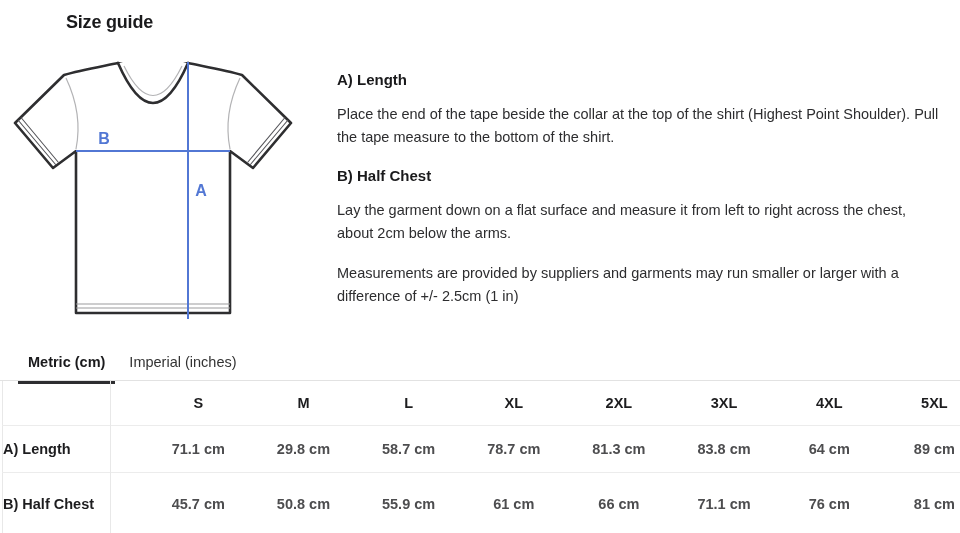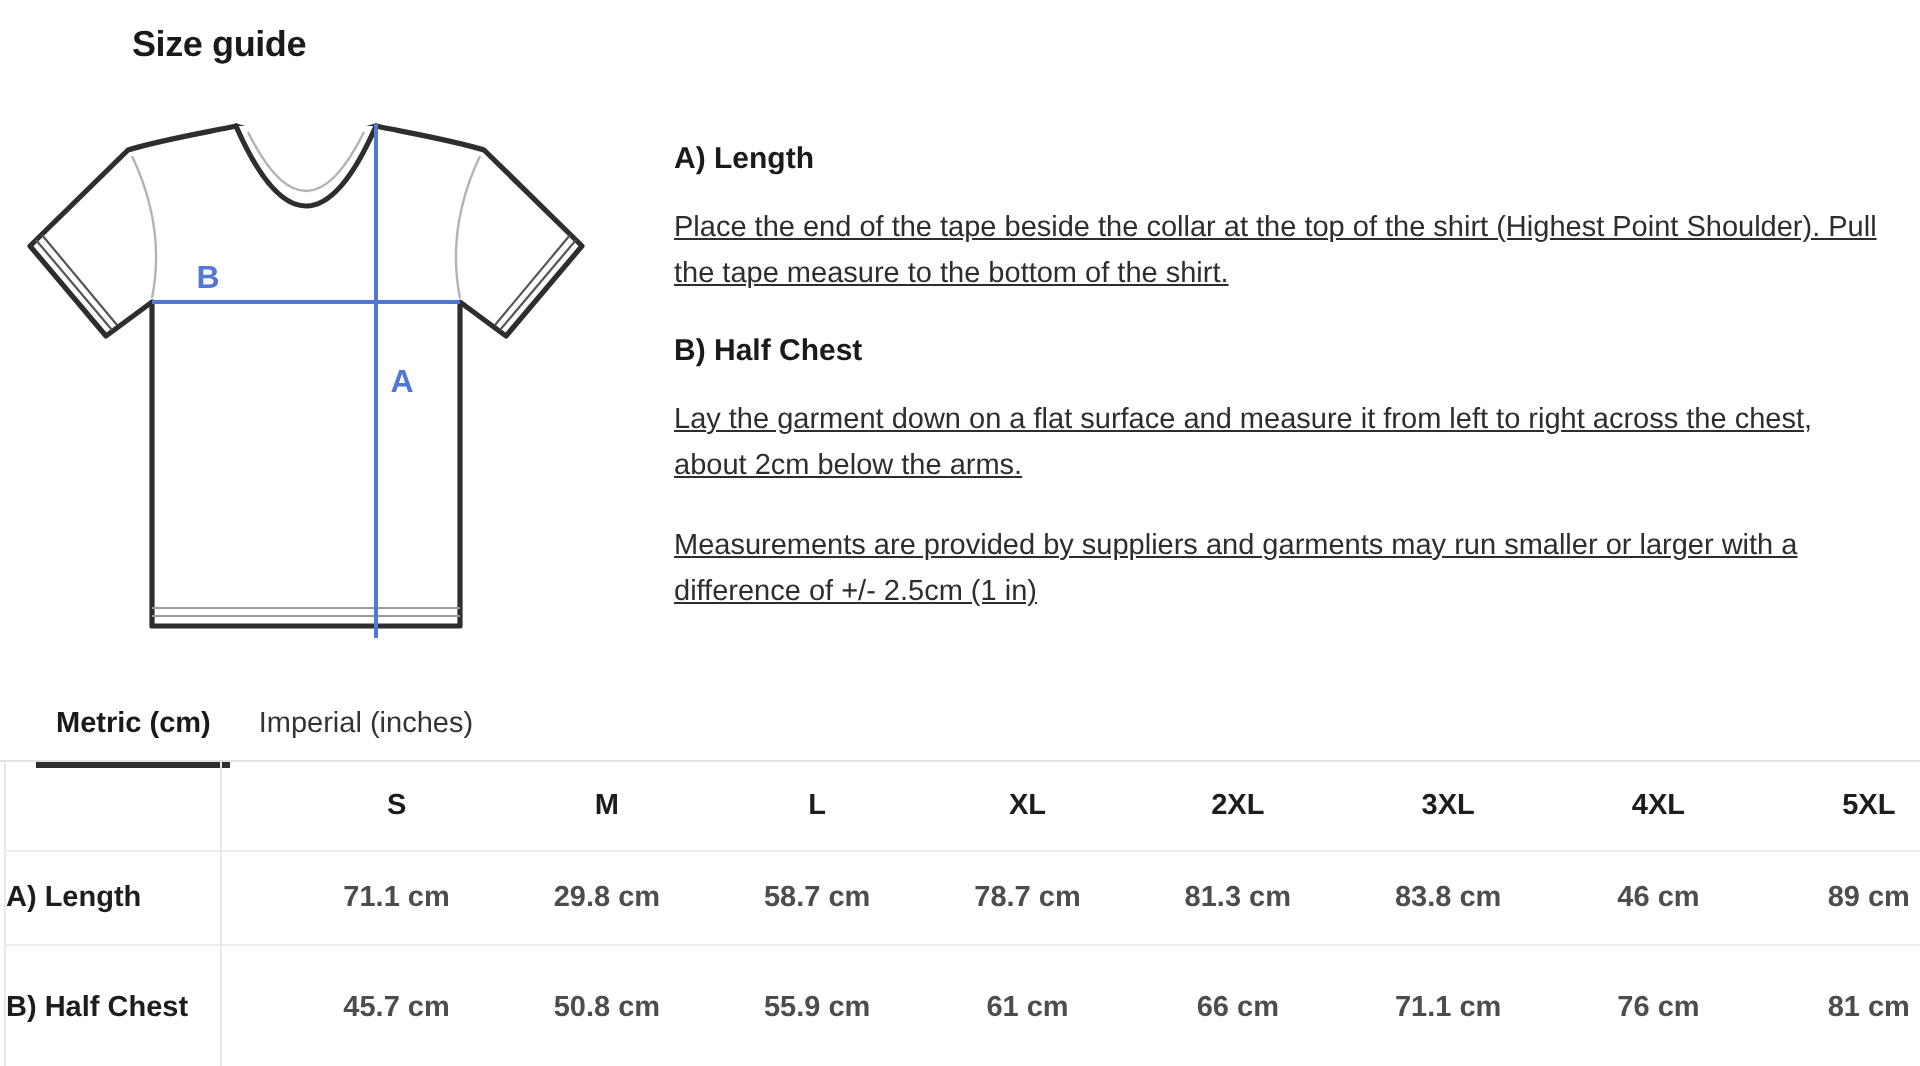--- a/index.html
+++ b/index.html
@@ -21,21 +21,21 @@
   .shirt-svg { position: absolute; left: 0; top: 40px; width: 320px; height: 300px; }
 
   .instructions {
     position: absolute; left: 337px; top: 70px; width: 606px;
     font-size: 14.5px; line-height: 23px; color: #2d2d2f;
   }
   .instructions h3 {
     margin: 0 0 14px 0;
     font-size: 15px; font-weight: 700; color: #1a1a1c; line-height: 19px;
   }
-  .instructions p { margin: 0 0 17px 0; text-decoration: underline; }
+  .instructions p { margin: 0 0 17px 0; }
 
   .tabs {
     position: absolute; left: 18px; top: 353px;
     display: flex; align-items: flex-end;
   }
   .tab {
     display: inline-block;
     padding: 0 10px 9px 10px;
     font-size: 14.5px; line-height: 19px;
     color: #333;
@@ -157,21 +157,21 @@
   <tbody>
     <tr class="row-1">
       <td class="col-label-cell">A) Length</td>
       <td></td>
       <td class="val">71.1 cm</td>
       <td class="val">29.8 cm</td>
       <td class="val">58.7 cm</td>
       <td class="val">78.7 cm</td>
       <td class="val">81.3 cm</td>
       <td class="val">83.8 cm</td>
-      <td class="val">46 cm</td>
+      <td class="val">64 cm</td>
       <td class="val">89 cm</td>
     </tr>
     <tr class="row-2">
       <td class="col-label-cell">B) Half Chest</td>
       <td></td>
       <td class="val">45.7 cm</td>
       <td class="val">50.8 cm</td>
       <td class="val">55.9 cm</td>
       <td class="val">61 cm</td>
       <td class="val">66 cm</td>

